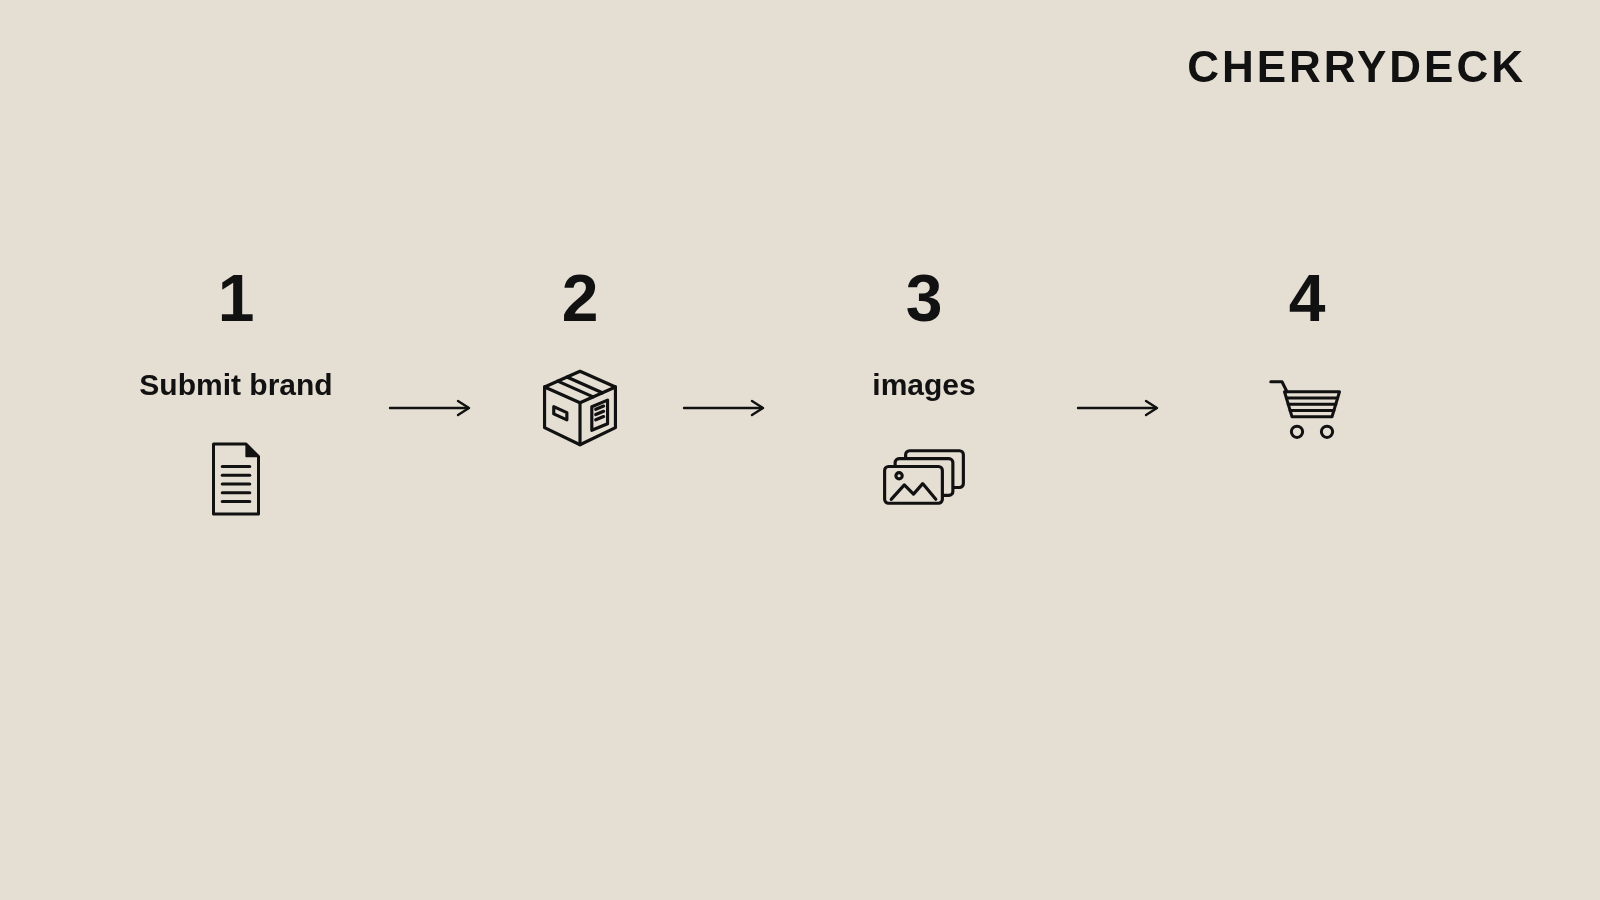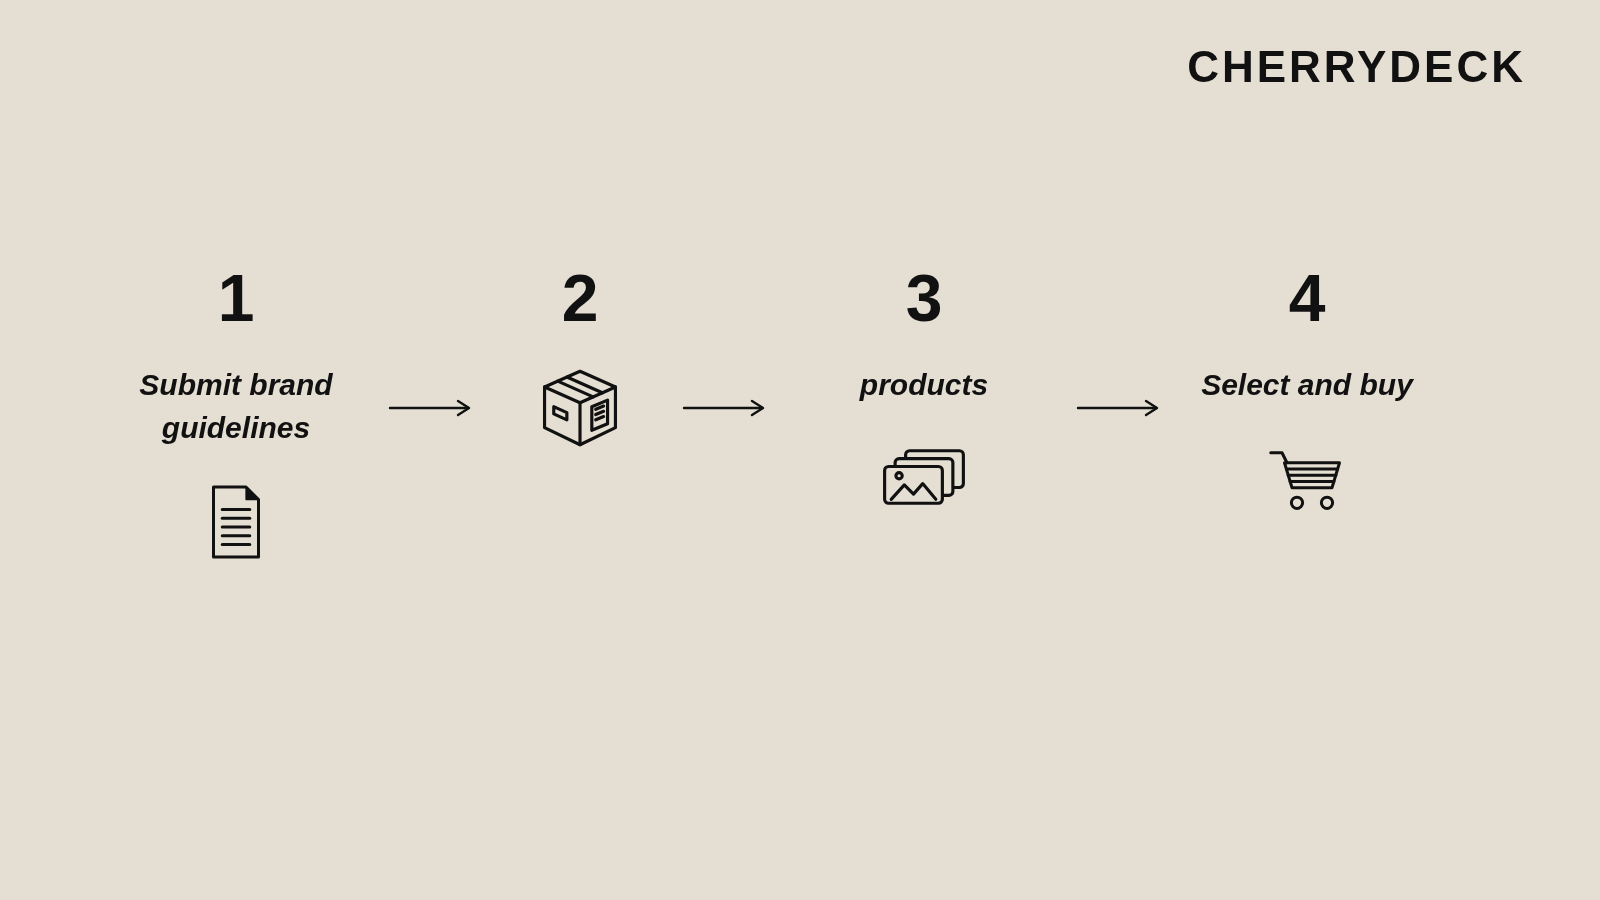--- a/index.html
+++ b/index.html
@@ -42,21 +42,20 @@
   .step-number{
     font-size:66px;
     font-weight:700;
     line-height:1;
     margin-bottom:32px;
   }
   .step-label{
     font-size:30px;
     font-weight:700;
     line-height:43px;
-    font-style:italic;
   }
   .step-icon{
     margin-top:28px;
     height:90px;
     display:flex;
     align-items:center;
     justify-content:center;
   }
   .arrow{
     position:absolute;
@@ -92,21 +91,20 @@
 <body>
 
 <div class="canvas">
 
   <div class="logo">CHERRYDECK</div>
 
   <div class="step step-1">
     <div class="step-number">1</div>
     <div class="step-label">
       <div>Submit brand</div>
-      <div>guidelines</div>
     </div>
     <div class="step-icon">
       <svg width="60" height="80" viewBox="0 0 48 64">
         <path class="stroke" d="M6 4 H32 L42 14 V60 H6 Z"></path>
         <path class="filled" d="M32 4 V14 H42 Z"></path>
         <line class="stroke" x1="13" y1="22" x2="35" y2="22"></line>
         <line class="stroke" x1="13" y1="29" x2="35" y2="29"></line>
         <line class="stroke" x1="13" y1="36" x2="35" y2="36"></line>
         <line class="stroke" x1="13" y1="43" x2="35" y2="43"></line>
         <line class="stroke" x1="13" y1="50" x2="35" y2="50"></line>
@@ -142,21 +140,21 @@
   <div class="arrow arrow-2">
     <svg width="84" height="20" viewBox="0 0 84 20">
       <line class="stroke" x1="2" y1="10" x2="80" y2="10"></line>
       <path class="stroke" d="M70 3 L81 10 L70 17"></path>
     </svg>
   </div>
 
   <div class="step step-3">
     <div class="step-number">3</div>
     <div class="step-label">
-      <div>products</div>
+      <div>images</div>
     </div>
     <div class="step-icon">
       <svg width="84" height="62" viewBox="0 0 64 47">
         <rect class="fillbg" x="18" y="2" width="44" height="28" rx="3"></rect>
         <rect class="fillbg" x="10" y="8" width="44" height="28" rx="3"></rect>
         <rect class="fillbg" x="2" y="14" width="44" height="28" rx="3"></rect>
         <path class="stroke" d="M7 39 L17 28 L24 35 L31 27 L41 39"></path>
         <circle class="stroke" cx="13" cy="21" r="2.4"></circle>
       </svg>
     </div>
@@ -165,21 +163,20 @@
   <div class="arrow arrow-3">
     <svg width="84" height="20" viewBox="0 0 84 20">
       <line class="stroke" x1="2" y1="10" x2="80" y2="10"></line>
       <path class="stroke" d="M70 3 L81 10 L70 17"></path>
     </svg>
   </div>
 
   <div class="step step-4">
     <div class="step-number">4</div>
     <div class="step-label">
-      <div>Select and buy</div>
     </div>
     <div class="step-icon">
       <svg width="80" height="74" viewBox="0 0 64 58">
         <path class="stroke" d="M3 8 H12 L16 16"></path>
         <path class="stroke" d="M14 16 H58 L52 36 H20 Z"></path>
         <line class="stroke" x1="15.5" y1="21" x2="56.5" y2="21"></line>
         <line class="stroke" x1="17" y1="26" x2="55" y2="26"></line>
         <line class="stroke" x1="18.5" y1="31" x2="53.5" y2="31"></line>
         <circle class="stroke" cx="24" cy="48" r="4.5"></circle>
         <circle class="stroke" cx="48" cy="48" r="4.5"></circle>

